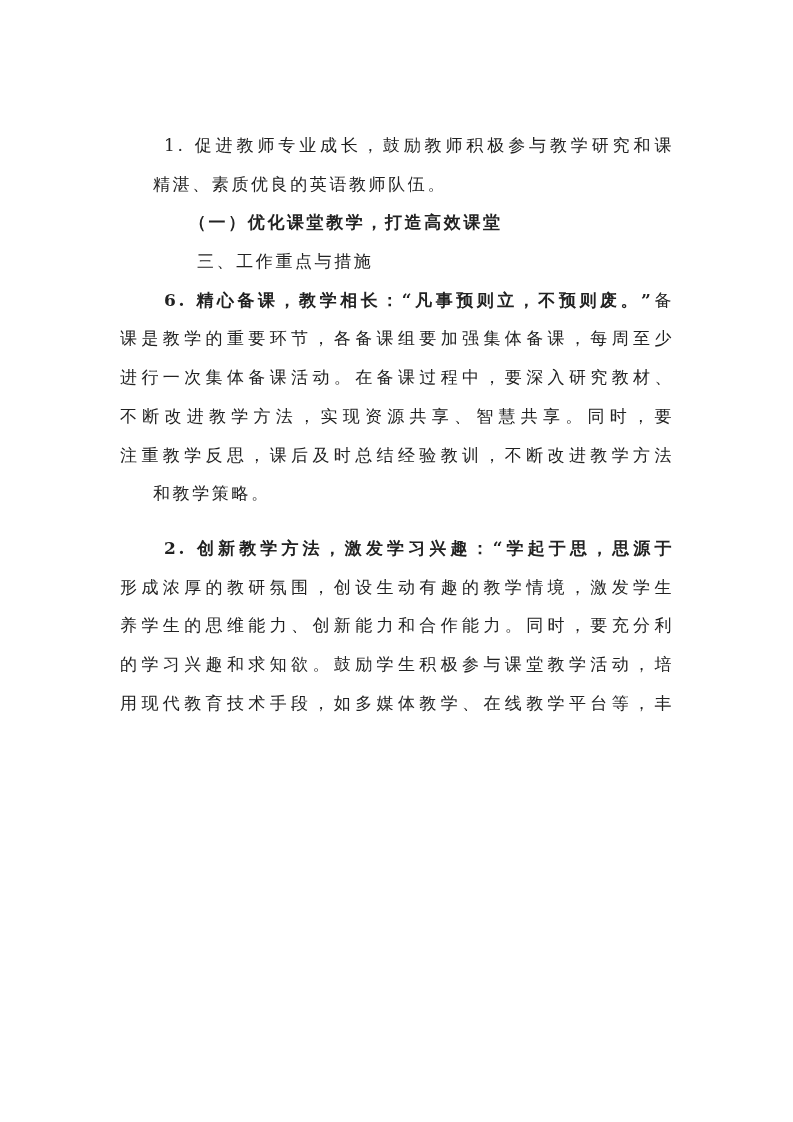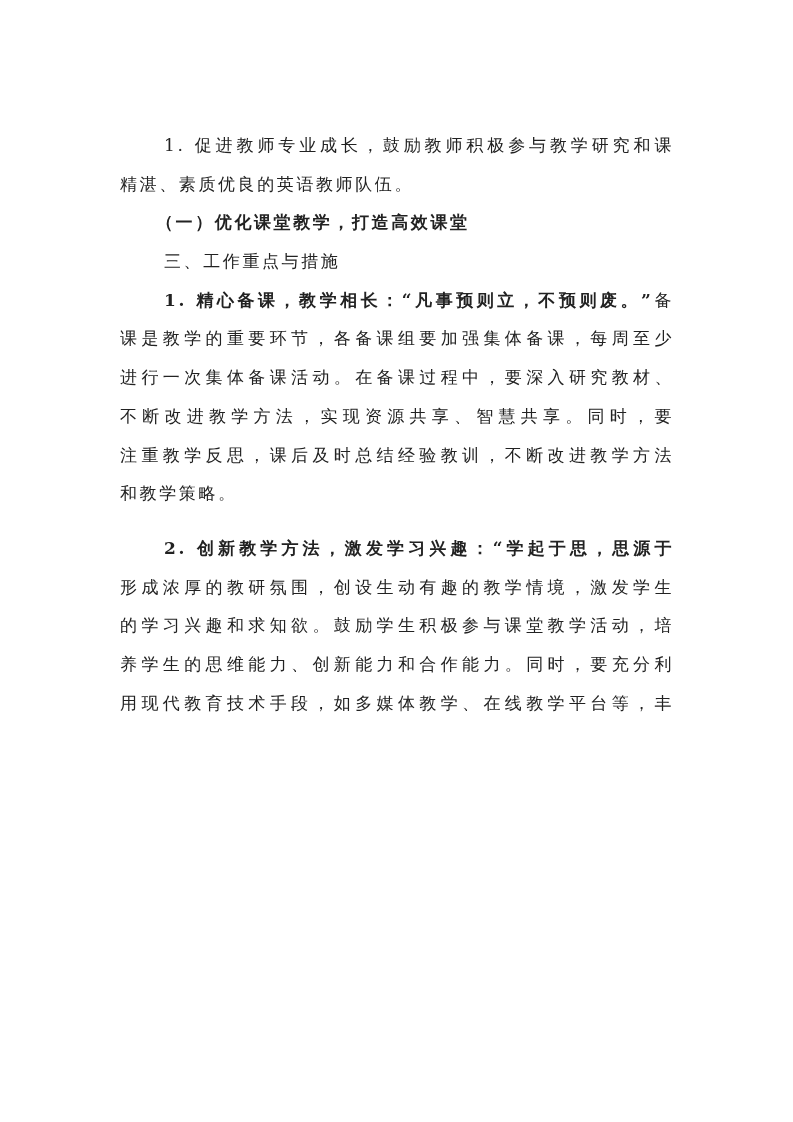--- a/index.html
+++ b/index.html
@@ -6,21 +6,21 @@
   body { width: 793px; height: 1122px; position: relative; overflow: hidden; }
   .page {
     position: absolute; left: 120px; top: 126px; width: 554px;
     font-family: "DejaVu Serif", "Liberation Serif", serif;
     font-size: 17px; color: #222222;
   }
   .line {
     height: 38.7px; line-height: 38.7px; white-space: nowrap;
     letter-spacing: 2.6px; text-align: justify; text-align-last: justify;
   }
-  .line.last { text-align-last: left; }
+  .line.last { text-align-last: left; margin-left: 33px; }
   .indent { padding-left: 44px; }
   .indent-sm { padding-left: 36px; }
   .b { font-weight: bold; }
   .gap { height: 16px; }
 </style>
 </head>
 <body>
 
 <div class="page">
 
@@ -28,31 +28,31 @@
     <div class="line indent">1. 促进教师专业成长，鼓励教师积极参与教学研究和课</div>
     <div class="line last">精湛、素质优良的英语教师队伍。</div>
   </div>
 
 
   <div class="line last indent-sm b">（一）优化课堂教学，打造高效课堂</div>
 
   <div class="line last indent">三、工作重点与措施</div>
 
   <div>
-    <div class="line indent"><span class="b">1. 精心备课，教学相长：“凡事预则立，不预则废。”</span><span>备</span></div>
+    <div class="line indent"><span class="b">6. 精心备课，教学相长：“凡事预则立，不预则废。”</span><span>备</span></div>
     <div class="line">课是教学的重要环节，各备课组要加强集体备课，每周至少</div>
     <div class="line">进行一次集体备课活动。在备课过程中，要深入研究教材、</div>
     <div class="line">不断改进教学方法，实现资源共享、智慧共享。同时，要</div>
     <div class="line">注重教学反思，课后及时总结经验教训，不断改进教学方法</div>
     <div class="line last">和教学策略。</div>
   </div>
 
   <div class="gap"></div>
 
   <div>
     <div class="line indent b">2. 创新教学方法，激发学习兴趣：“学起于思，思源于</div>
     <div class="line">形成浓厚的教研氛围，创设生动有趣的教学情境，激发学生</div>
+    <div class="line">养学生的思维能力、创新能力和合作能力。同时，要充分利</div>
     <div class="line">的学习兴趣和求知欲。鼓励学生积极参与课堂教学活动，培</div>
-    <div class="line">养学生的思维能力、创新能力和合作能力。同时，要充分利</div>
     <div class="line">用现代教育技术手段，如多媒体教学、在线教学平台等，丰</div>
   </div>
 
 </div>
 
 </body></html>

